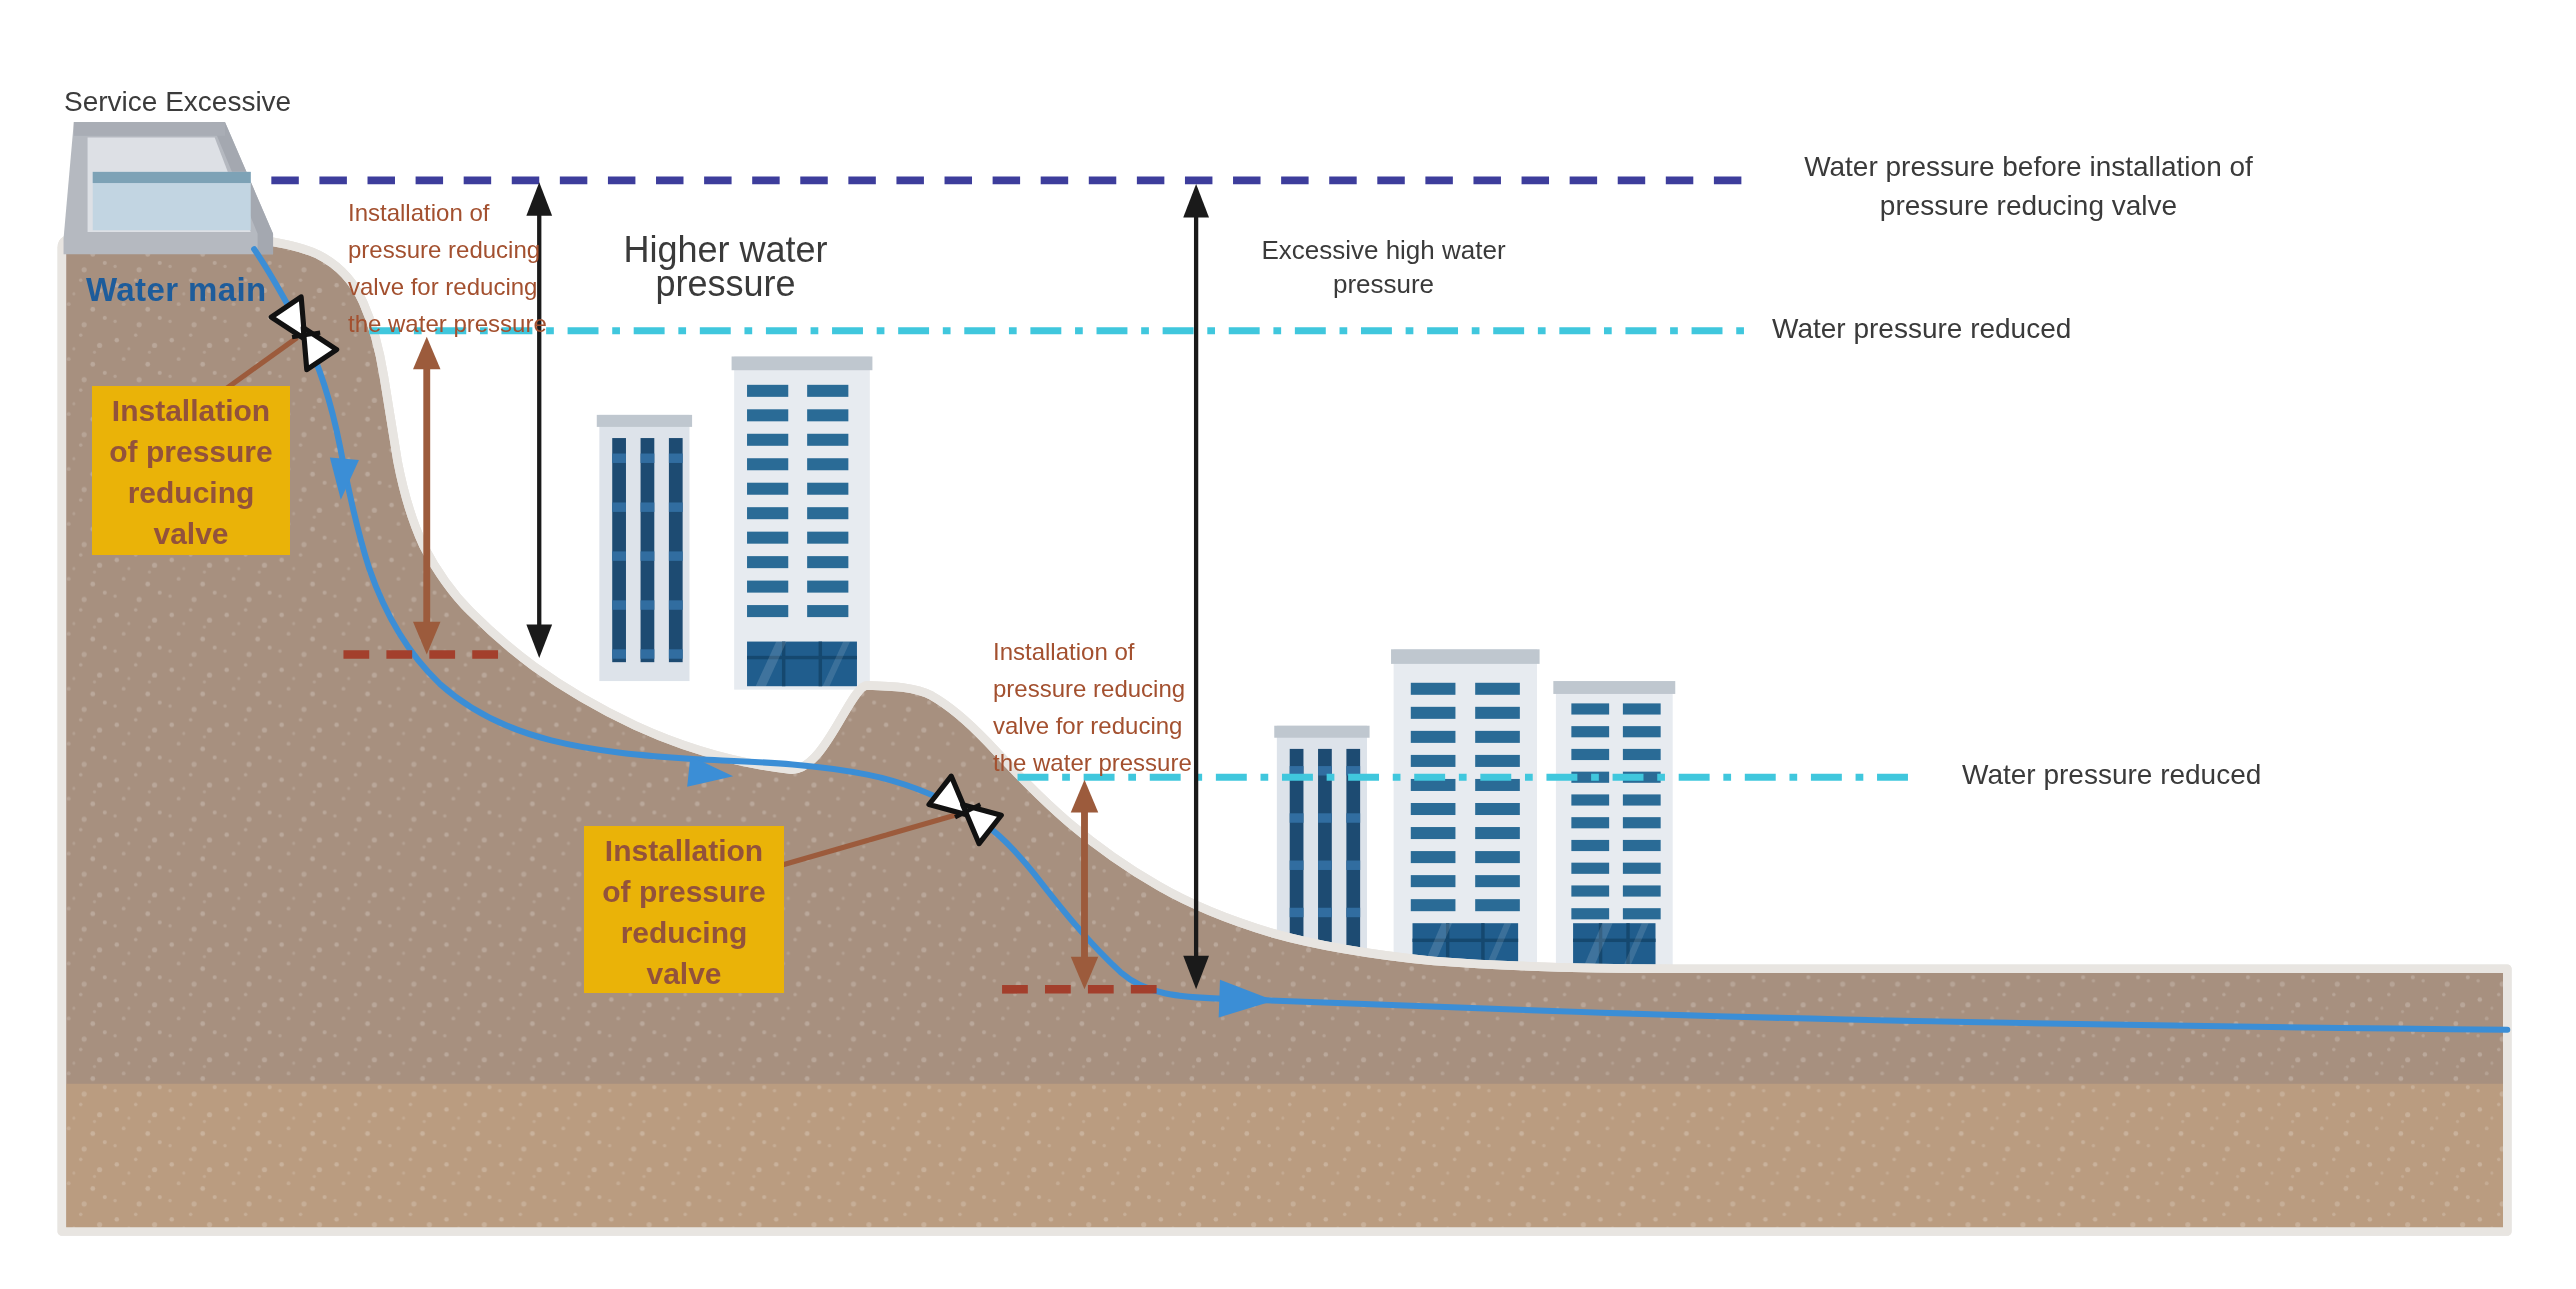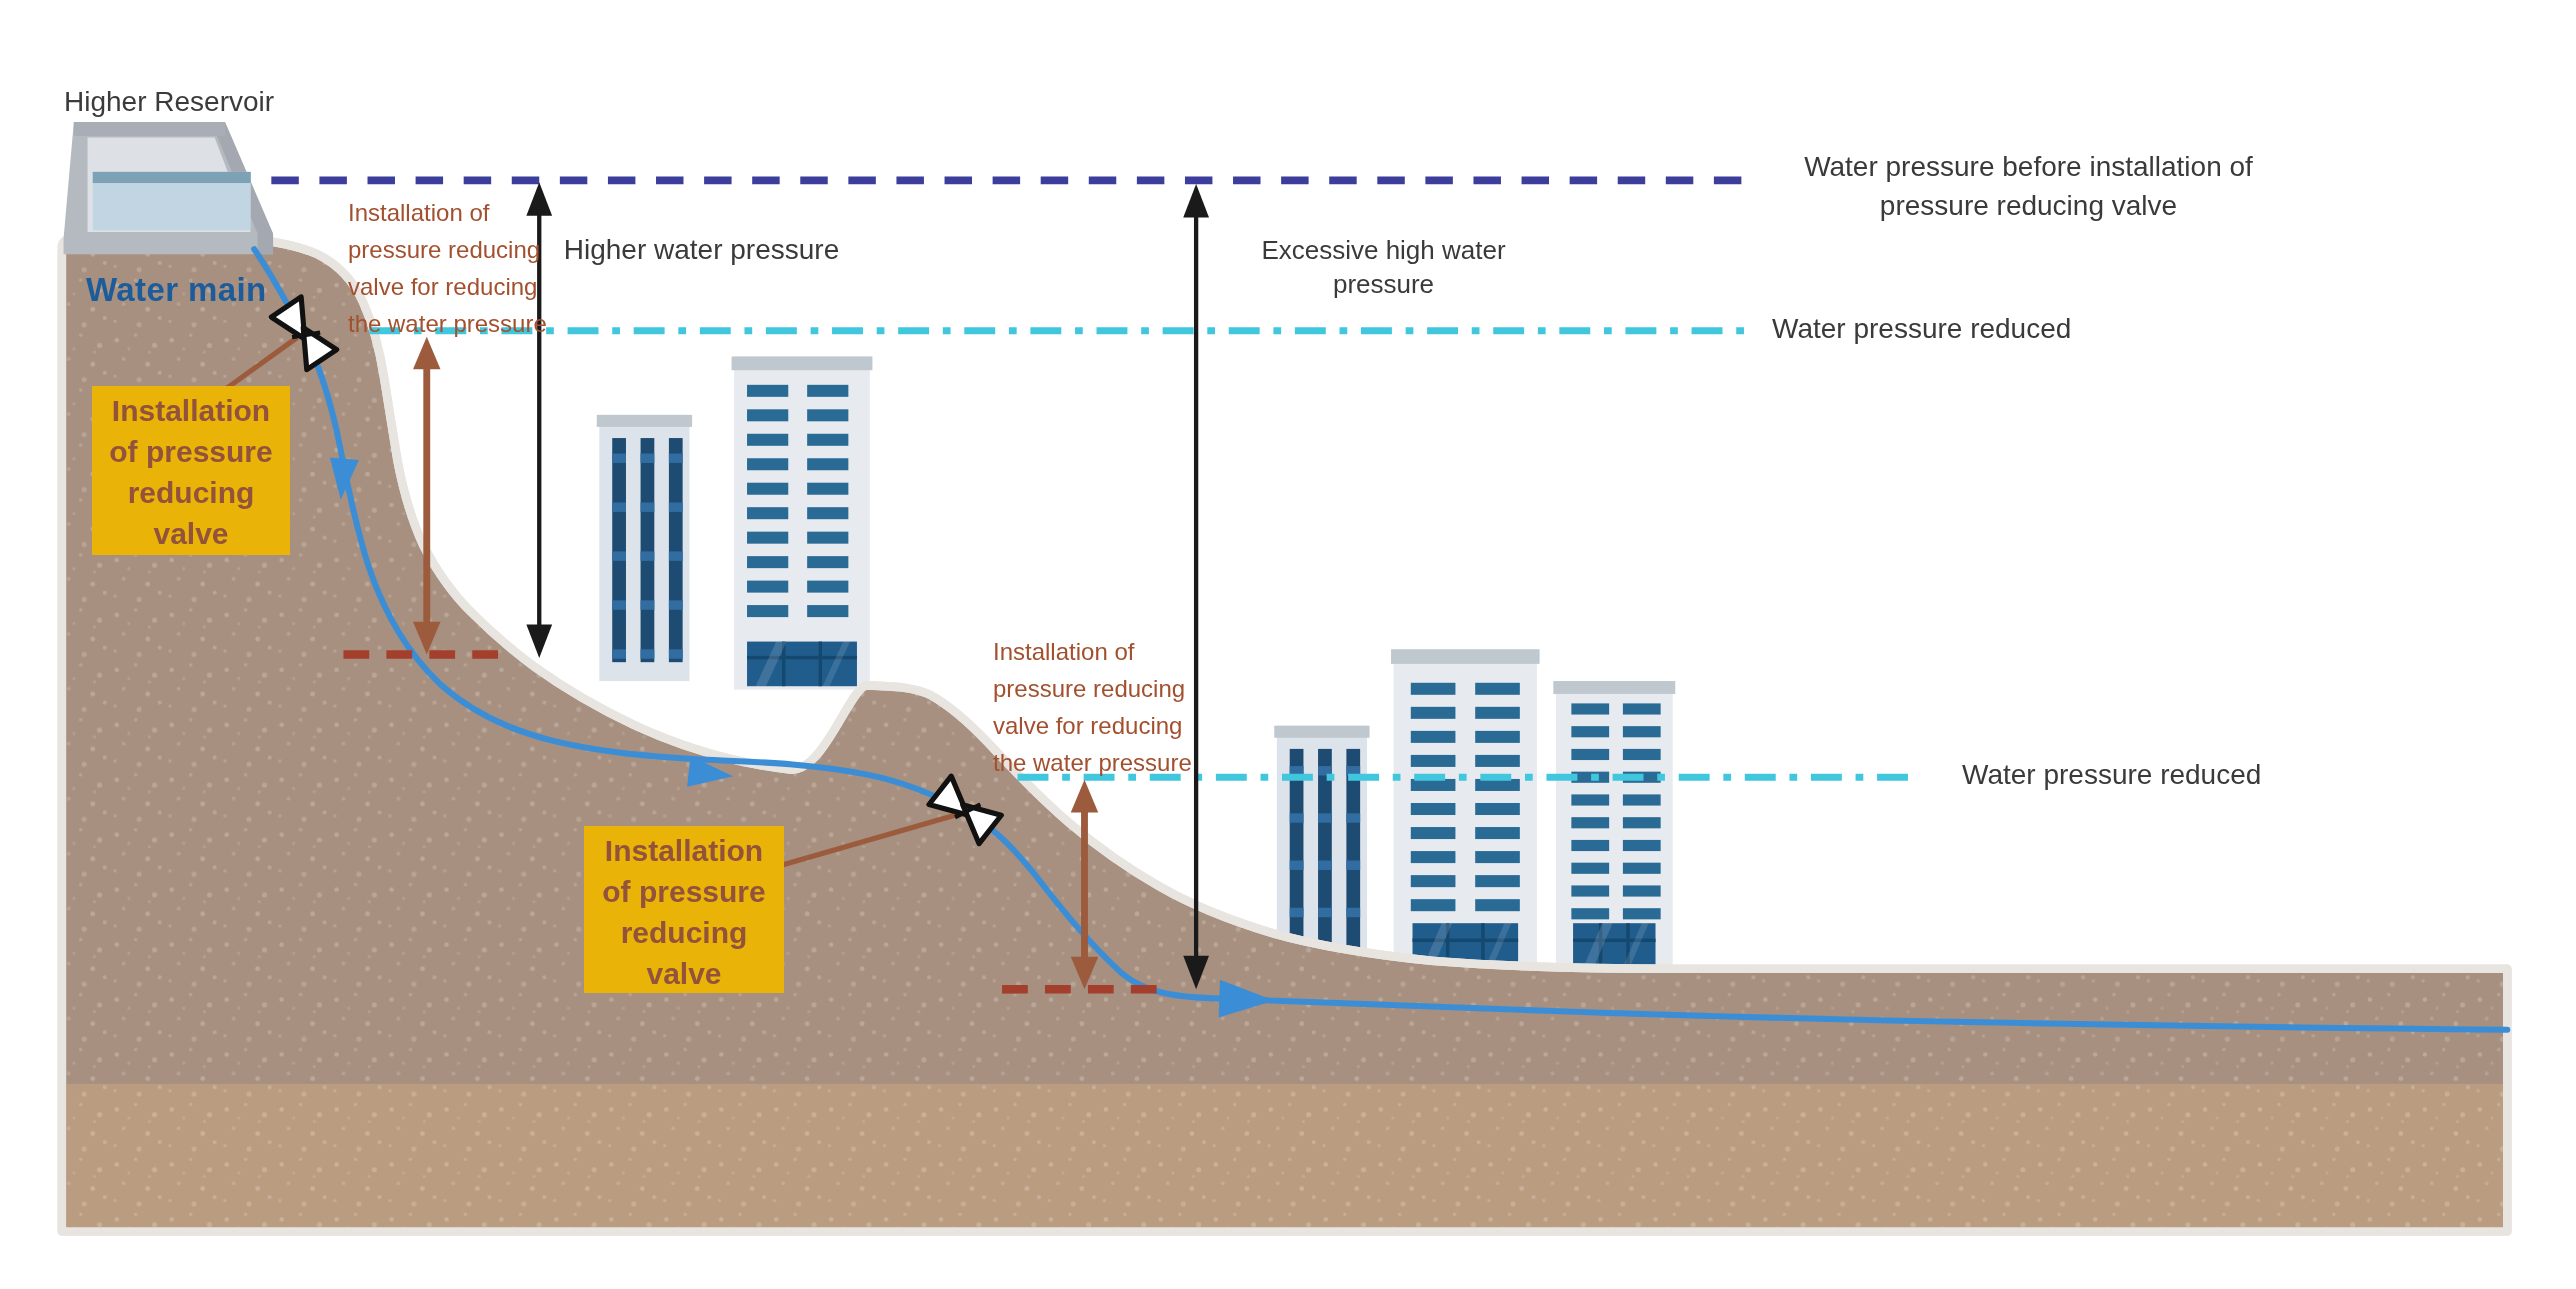--- a/index.html
+++ b/index.html
@@ -17,21 +17,21 @@
   .note-brown{color:#a3502f;font-size:24px;line-height:37px;}
   .note-upper{left:348px;top:194px;width:206px;}
   .note-lower{left:993px;top:633px;width:211px;}
   .prv-box{
     position:absolute;background:#eab308;color:#92523c;font-weight:700;
     font-size:30px;line-height:41px;text-align:center;white-space:pre-line;
     padding-top:4.3px;box-sizing:border-box;
   }
   .prv-box-1{left:92px;top:386px;width:198px;height:169px;}
   .prv-box-2{left:584px;top:826px;width:200px;height:167px;}
-  .higher-pressure{left:530px;top:233px;width:343px;font-size:28px;}
+  .higher-pressure{left:554px;top:233px;width:343px;font-size:36px;}
   .excessive-pressure{left:1212px;top:233px;width:343px;font-size:26px;}
   .before-install{left:1771px;top:147px;width:515px;font-size:28px;line-height:39px;}
   .reduced-upper{left:1772px;top:312px;font-size:28px;}
   .reduced-lower{left:1962px;top:758px;font-size:28px;}
 </style>
 </head>
 <body>
 
 <div id="stage">
 
@@ -336,21 +336,21 @@
     <polygon points="497,392 481,430 513,430" fill="#9c5b3c"></polygon>
     <polygon points="497,762 481,724 513,724" fill="#9c5b3c"></polygon>
   </g>
   <g>
     <line x1="1263" y1="940" x2="1263" y2="1120" stroke="#9c5b3c" stroke-width="8"></line>
     <polygon points="1263,908 1247,946 1279,946" fill="#9c5b3c"></polygon>
     <polygon points="1263,1152 1247,1114 1279,1114" fill="#9c5b3c"></polygon>
   </g>
 </svg>
 
-<div class="lbl service-reservoir">Higher Reservoir</div>
+<div class="lbl service-reservoir">Service Excessive</div>
 <div class="lbl water-main">Water main</div>
 
 <div class="lbl note-brown note-upper">Installation of
 pressure reducing
 valve for reducing
 the water pressure</div>
 <div class="lbl note-brown note-lower">Installation of
 pressure reducing
 valve for reducing
 the water pressure</div>

